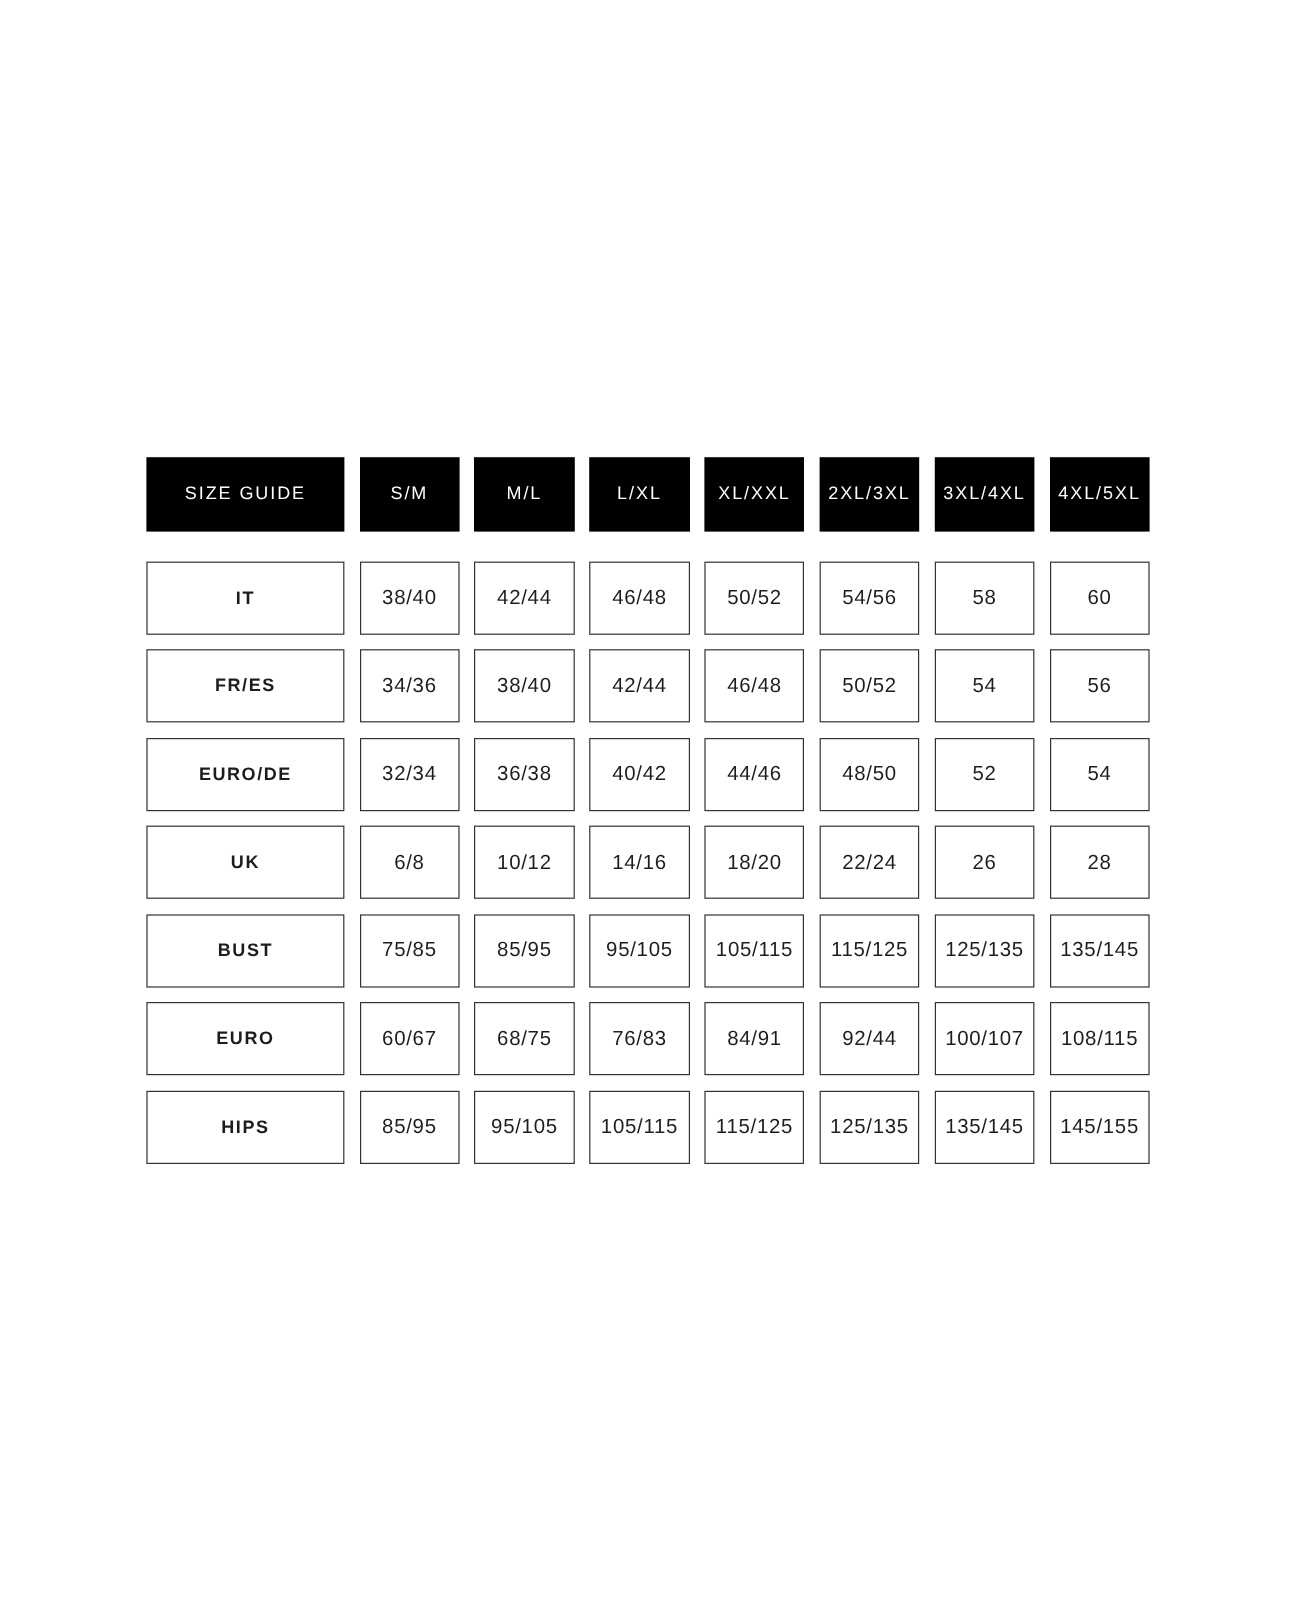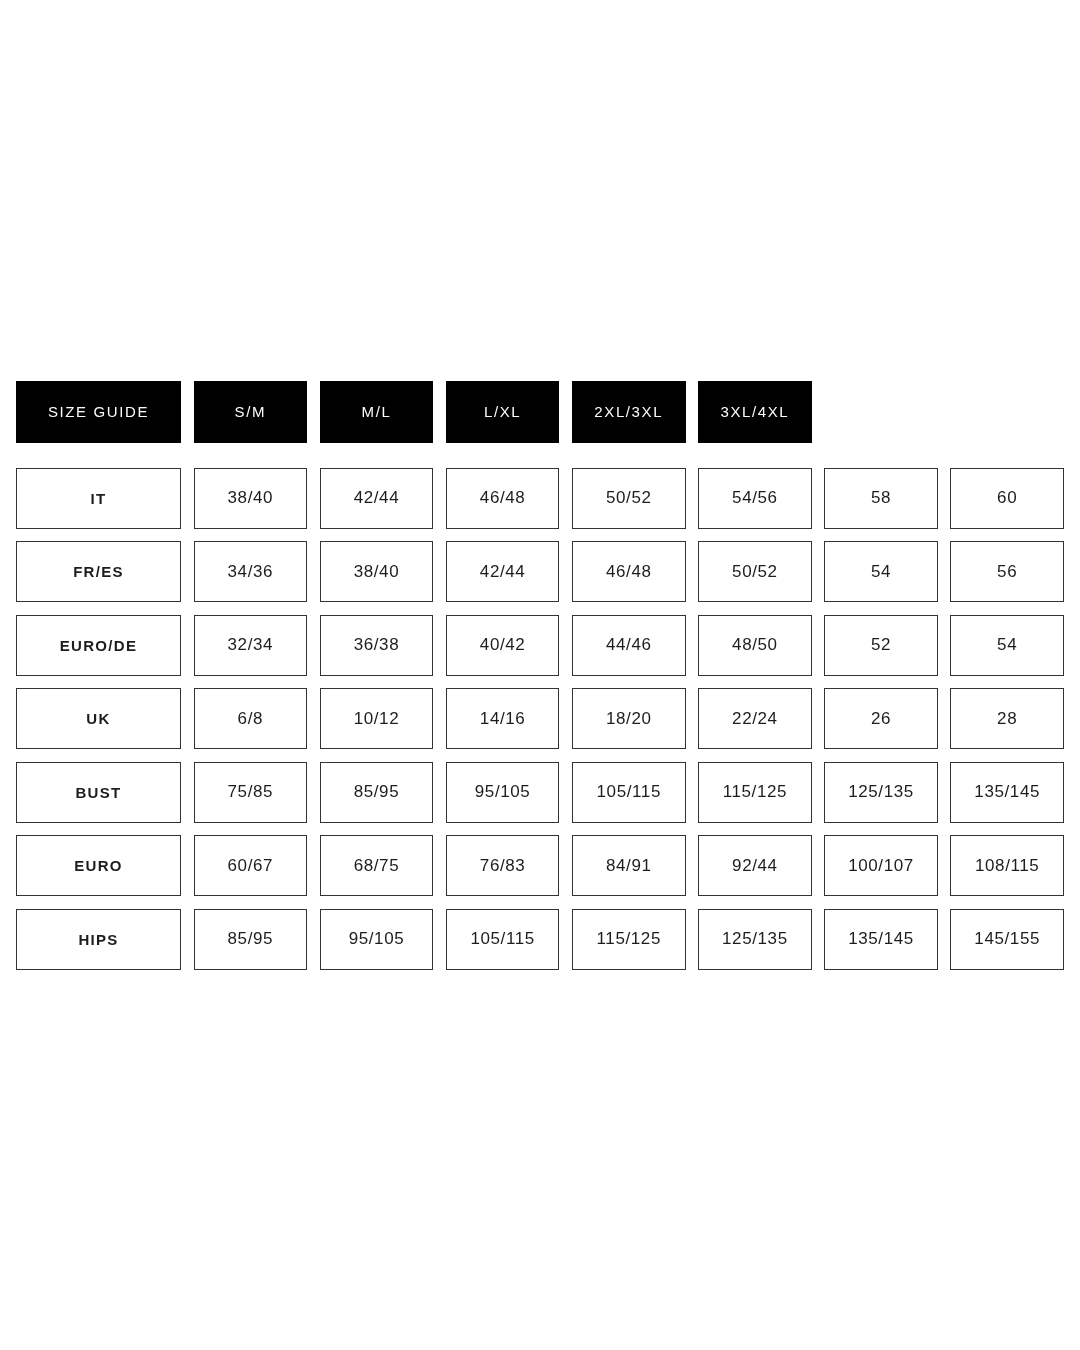--- a/index.html
+++ b/index.html
@@ -16,21 +16,21 @@
     background: var(--bg);
     font-family: "Liberation Sans", sans-serif;
     overflow: hidden;
   }
   body {
     display: flex;
     align-items: center;
     justify-content: center;
   }
   .size-table {
-    width: 1048px;
+    width: 836px;
   }
   .grid {
     display: grid;
     grid-template-columns: 165px repeat(7, 1fr);
     column-gap: 12.5px;
   }
   .header-grid {
     margin-bottom: 25px;
   }
   .body-grid {
@@ -71,22 +71,24 @@
 </head>
 <body>
 
 <div class="size-table">
   <div class="grid header-grid">
     <div class="hcell">SIZE GUIDE</div>
 
   <div class="hcell">S/M</div>
       <div class="hcell">M/L</div>
       <div class="hcell">L/XL</div>
+      <div class="hcell">XL/XXL</div>
       <div class="hcell">2XL/3XL</div>
       <div class="hcell">3XL/4XL</div>
+      <div class="hcell">4XL/5XL</div>
     </div>
   <div class="grid body-grid">
 
   <div class="table-row">
     <div class="cell label-cell">IT</div>
   <div class="cell value-cell">38/40</div><div class="cell value-cell">42/44</div><div class="cell value-cell">46/48</div><div class="cell value-cell">50/52</div><div class="cell value-cell">54/56</div><div class="cell value-cell">58</div><div class="cell value-cell">60</div></div>
       <div class="table-row">
     <div class="cell label-cell">FR/ES</div>
   <div class="cell value-cell">34/36</div><div class="cell value-cell">38/40</div><div class="cell value-cell">42/44</div><div class="cell value-cell">46/48</div><div class="cell value-cell">50/52</div><div class="cell value-cell">54</div><div class="cell value-cell">56</div></div>
       <div class="table-row">

